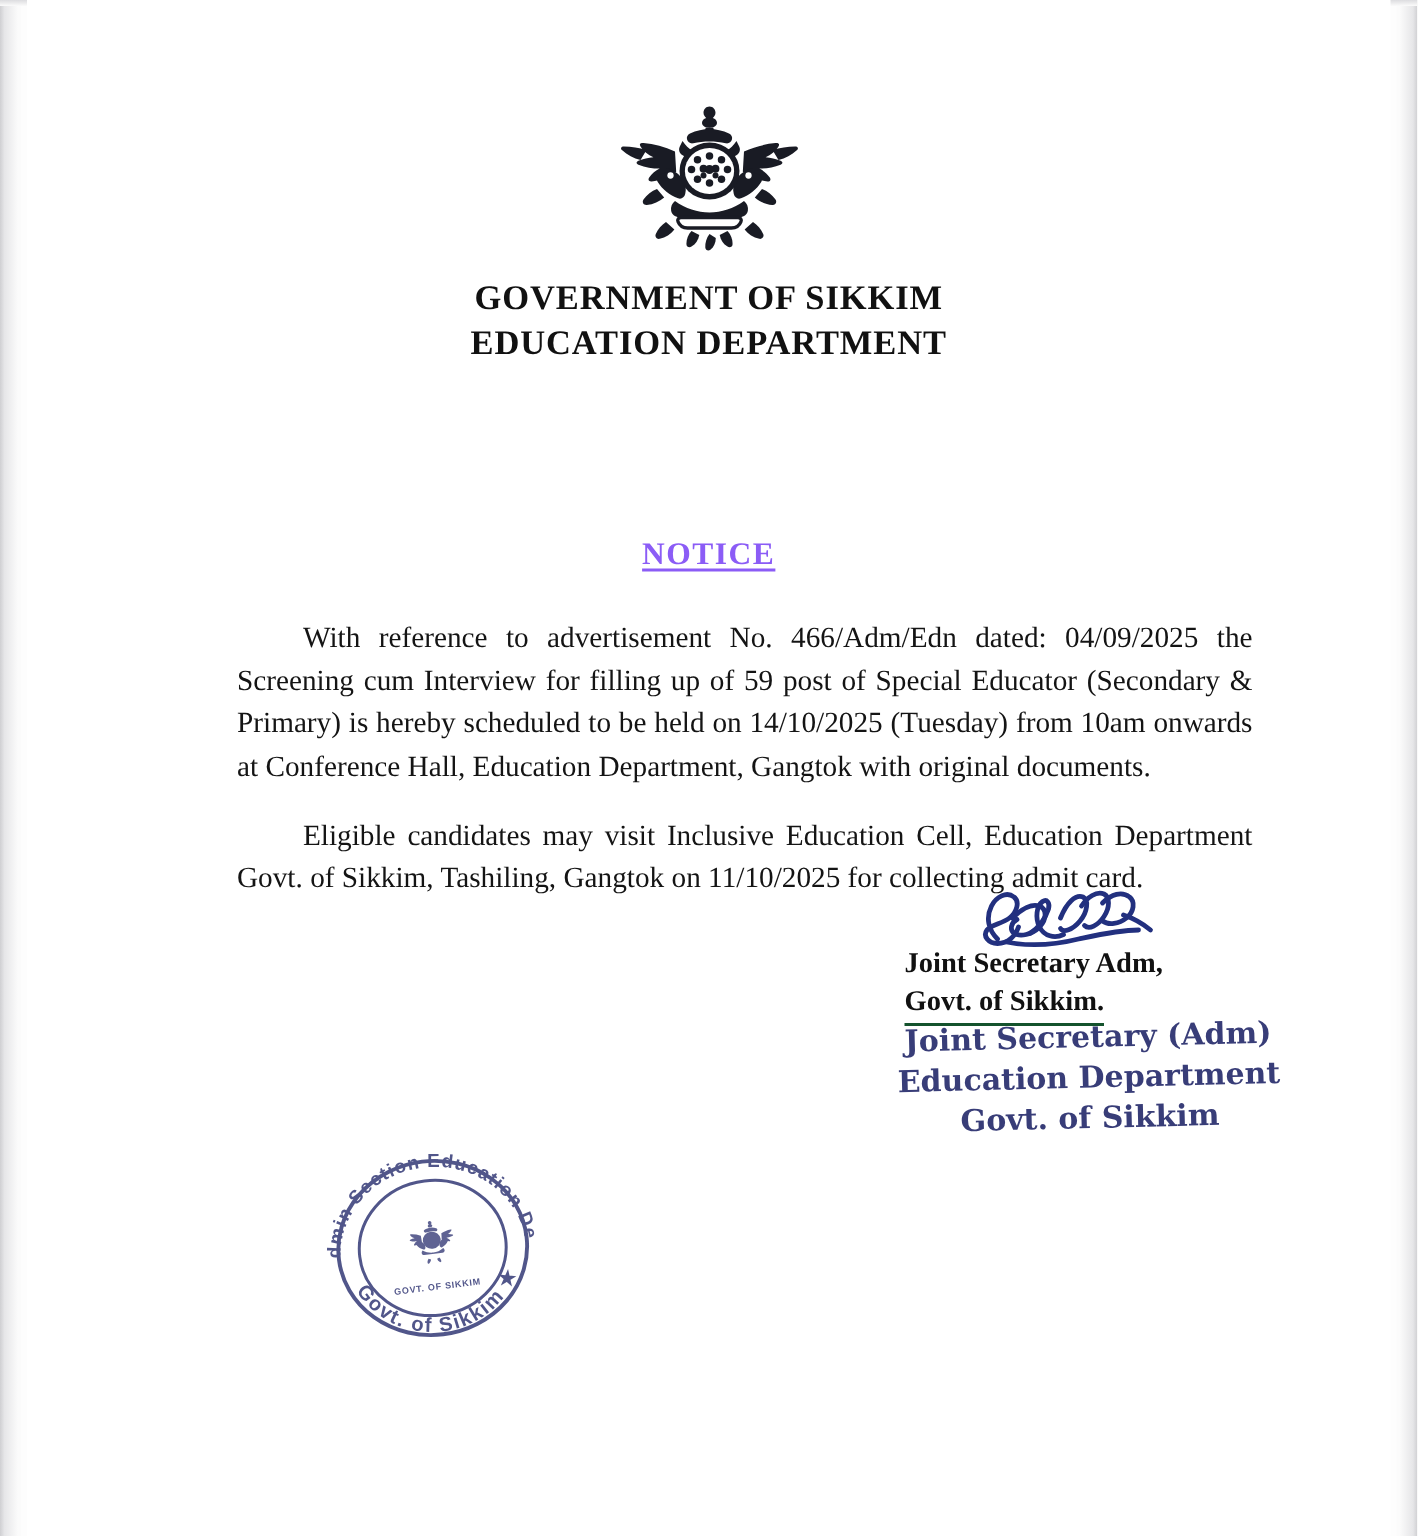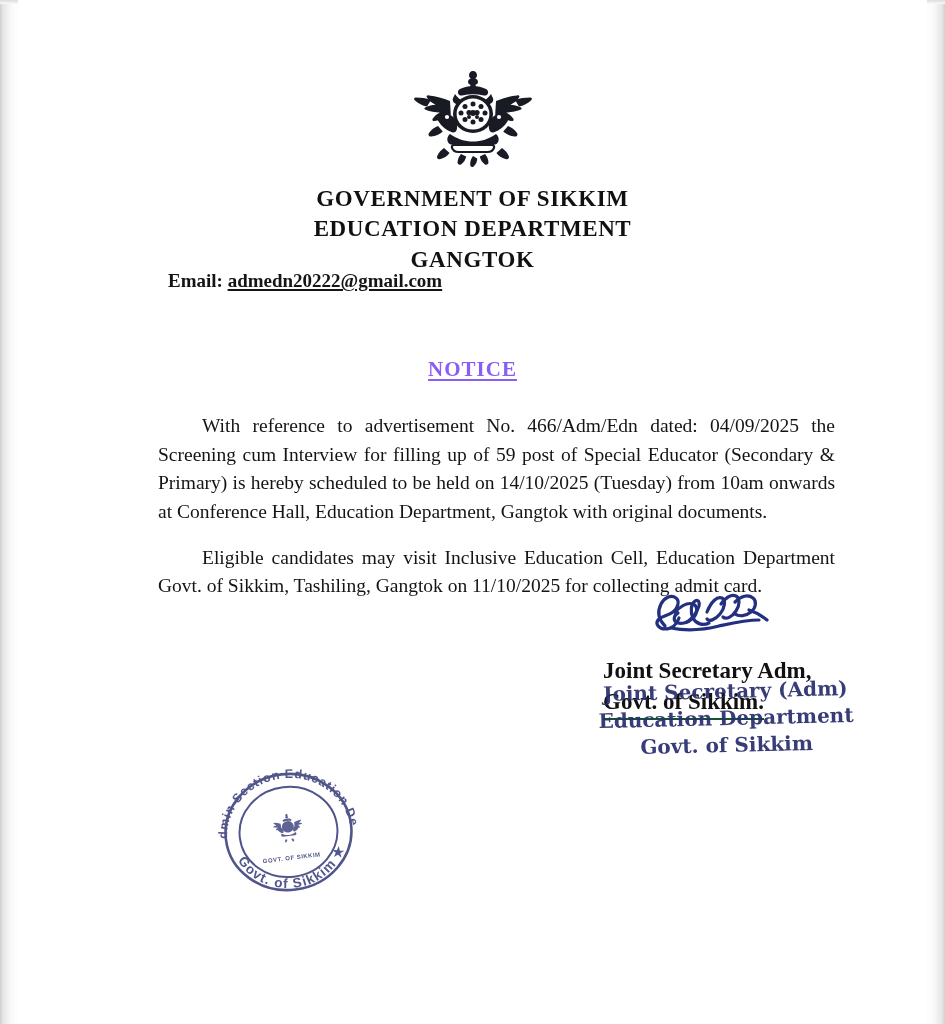--- a/index.html
+++ b/index.html
@@ -148,22 +148,22 @@
     position: absolute;
     left: 585px;
     top: 586px;
     width: 300px;
   }
   .sig-ink { position: absolute; left: 38px; top: -4px; width: 130px; height: 58px; }
 
   .sig-printed {
     position: relative;
     z-index: 2;
-    margin-top: 70px;
-    font-size: 23px;
+    margin-top: 44px;
+    font-size: 19px;
     font-weight: bold;
     line-height: 1.33;
     color: #111111;
   }
   .sig-printed .ln { display: block; white-space: nowrap; }
   .sig-printed .ln.last {
     display: inline-block;
     border-bottom: 2px solid #14532d;
     padding-bottom: 1px;
   }
@@ -269,28 +269,23 @@
           <path d="M63 86 c-2.2 2.4-3.4 5.4-3.4 8.6 0 1.8 1.8 2.8 3.4 1.8 2.8-1.8 4.6-4.6 5.2-7.8z"></path>
           <path d="M87 86 c2.2 2.4 3.4 5.4 3.4 8.6 0 1.8-1.8 2.8-3.4 1.8-2.8-1.8-4.6-4.6-5.2-7.8z"></path>
           <path d="M75 88 c-2 2.6-3 5.8-2.8 9 .1 1.8 2 2.6 3.4 1.5 2.4-1.9 3.6-4.8 3.6-7.9z"></path>
         </g>
       </svg>
     </div>
 
     <div class="masthead">
       <span class="ln">GOVERNMENT OF SIKKIM</span>
       <span class="ln">EDUCATION DEPARTMENT</span>
-      <span class="ln">GANGTOK</span>
     </div>
 
     <div class="contact-row">
-      <div>
-        <span class="lbl">Email:</span>
-        <span class="u">admedn20222@gmail.com</span>
-      </div>
     </div>
 
 
     <div class="notice-title">
       <span>NOTICE</span>
     </div>
 
     <div class="body-text">
       <p>With reference to advertisement No. 466/Adm/Edn dated: 04/09/2025 the Screening cum Interview for filling up of 59 post of Special Educator (Secondary &amp; Primary) is hereby scheduled to be held on 14/10/2025 (Tuesday) from 10am onwards at Conference Hall, Education Department, Gangtok with original documents.</p>
       <p>Eligible candidates may visit Inclusive Education Cell, Education Department Govt. of Sikkim, Tashiling, Gangtok on 11/10/2025 for collecting admit card.</p>

